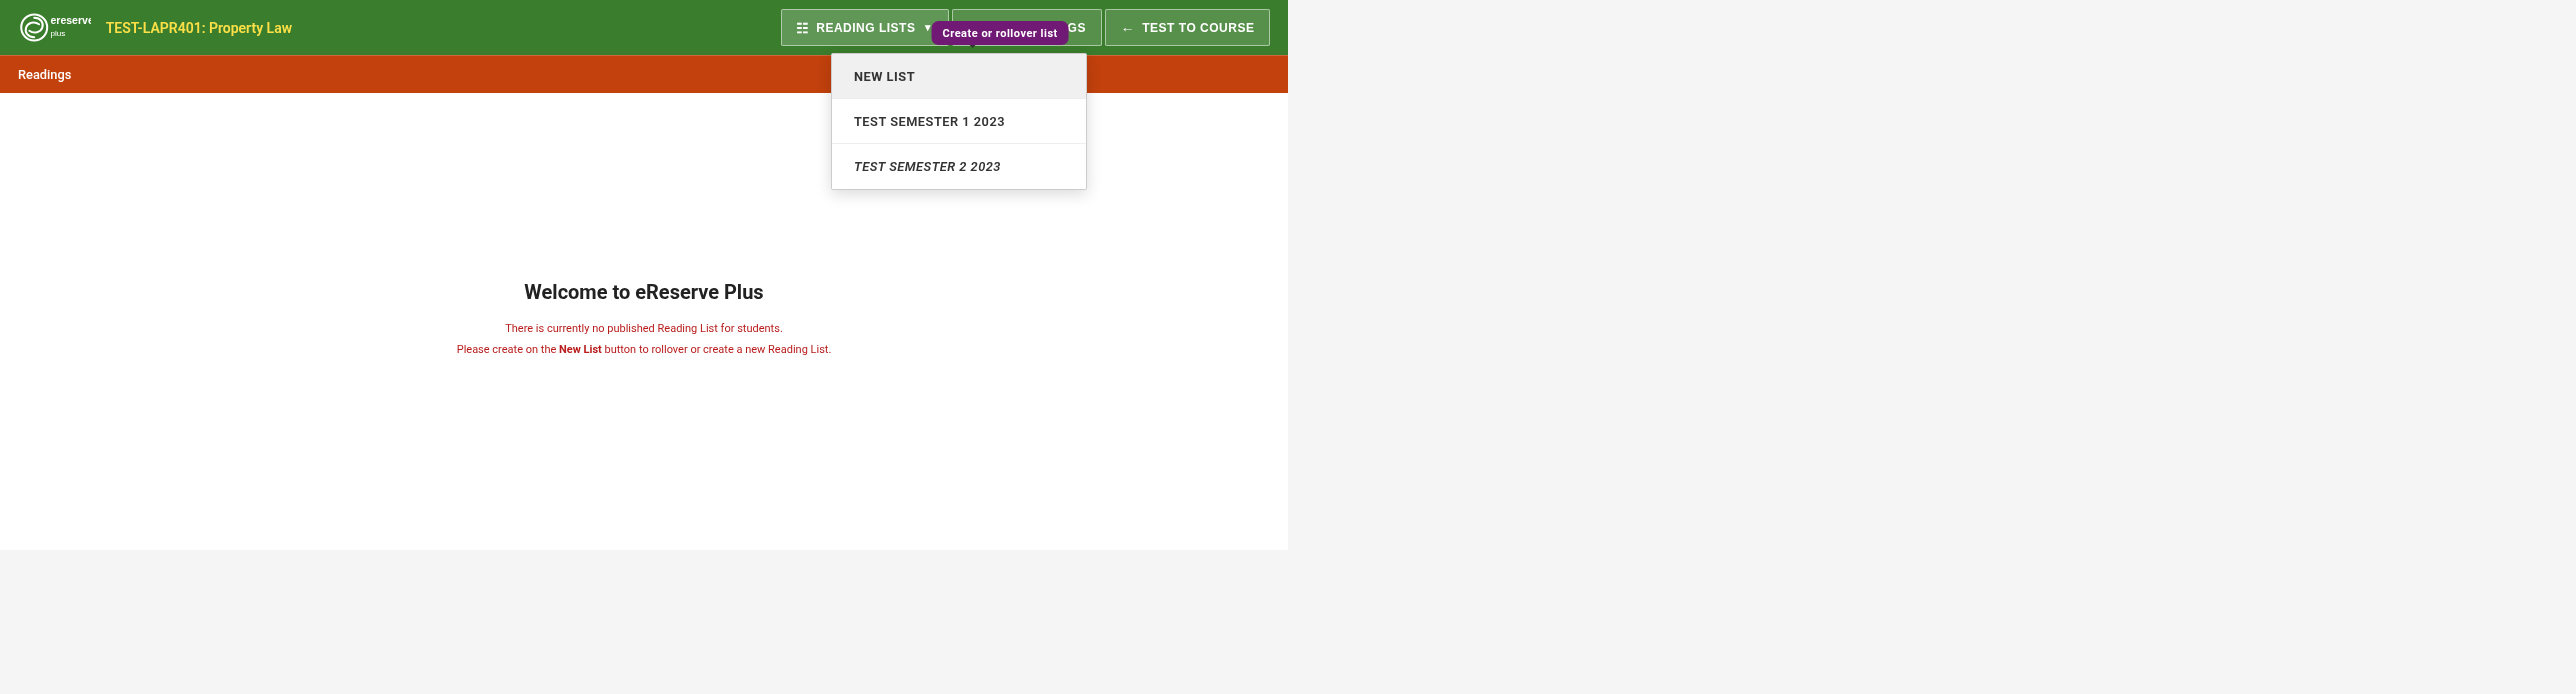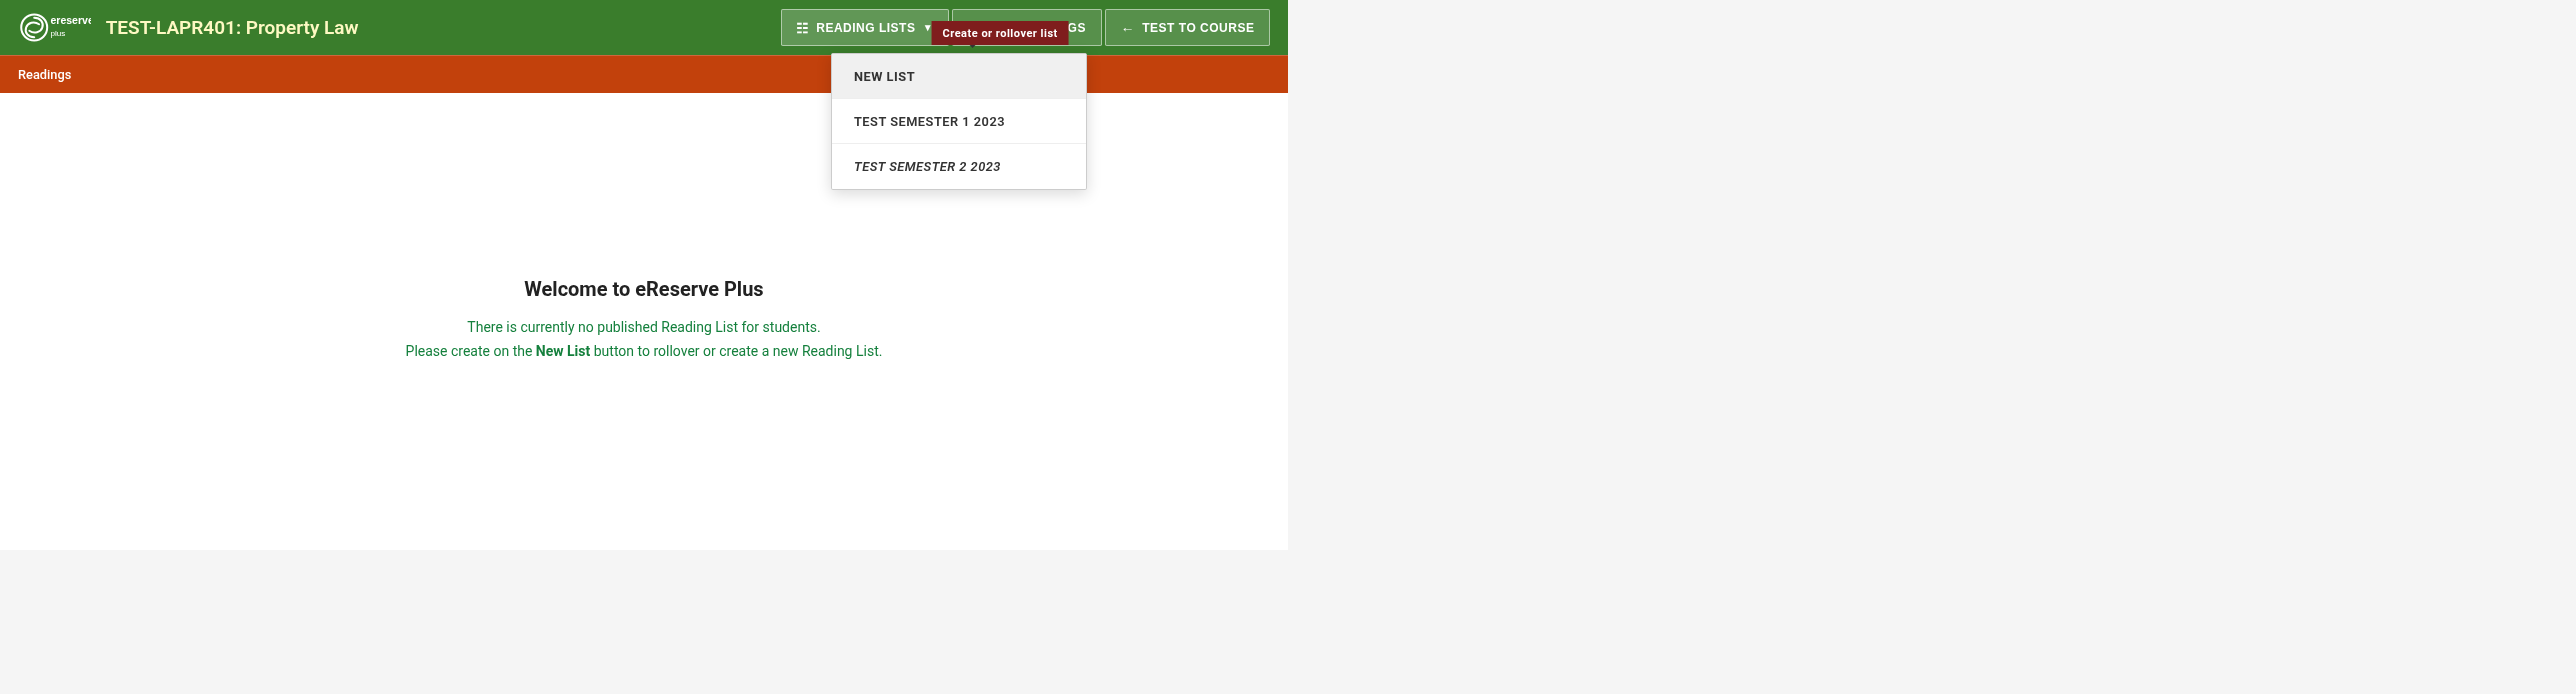--- a/index.html
+++ b/index.html
@@ -17,22 +17,22 @@
     .logo-area {
       display: flex;
       align-items: center;
       gap: 11px;
     }
     .logo-svg {
       width: 73px;
       height: 37px;
     }
     .course-title {
-      color: #fef9c3;
-      font-size: 19px;
+      color: #fde047;
+      font-size: 14px;
       font-weight: 600;
       margin-left: 3.7px;
     }
     .nav-actions {
       margin-left: auto;
       display: flex;
       align-items: center;
       gap: 3.7px;
       position: relative;
     }
@@ -97,25 +97,25 @@
       background: #f0f0f0;
       font-weight: 700;
     }
 
     
     .item-tooltip {
       position: absolute;
       top: -33px;
       left: 50%;
       transform: translateX(-20%);
-      background: #7f1d1d;
+      background: #701a75;
       color: white;
       font-size: 11px;
       padding: 5.5px 11px;
-      border-radius: 0;
+      border-radius: 7px;
       white-space: nowrap;
       z-index: 300;
     }
     .item-tooltip::after {
       content: '';
       position: absolute;
       bottom: -6.4px;
       left: 30%;
       transform: translateX(-50%);
       border: 3.7px solid transparent;
@@ -133,22 +133,22 @@
       padding: 55px 18px;
     }
     .welcome-title {
       font-size: 20px;
       font-weight: 700;
       color: #222;
       margin-bottom: 18px;
       text-align: right;
     }
     .welcome-text {
-      font-size: 14px;
-      color: #15803d;
+      font-size: 11px;
+      color: #b91c1c;
       margin-bottom: 7.3px;
       text-align: right;
     }
     .welcome-text strong {
       font-weight: 700;
     }
   </style>
 </head>
 <body>
 

